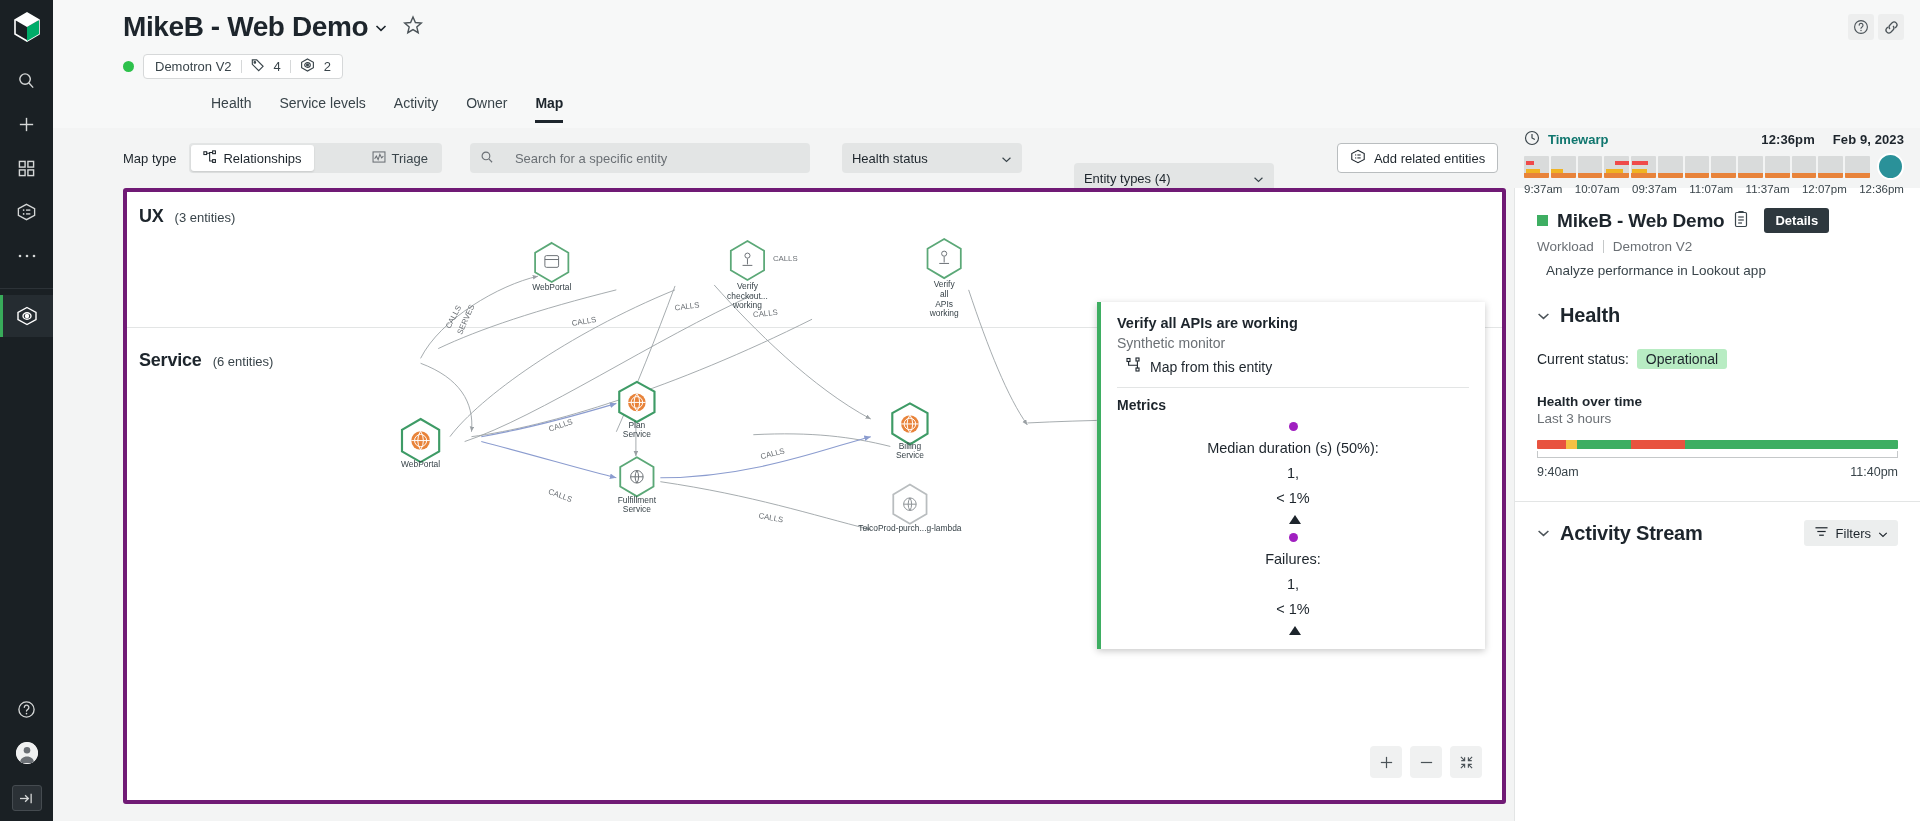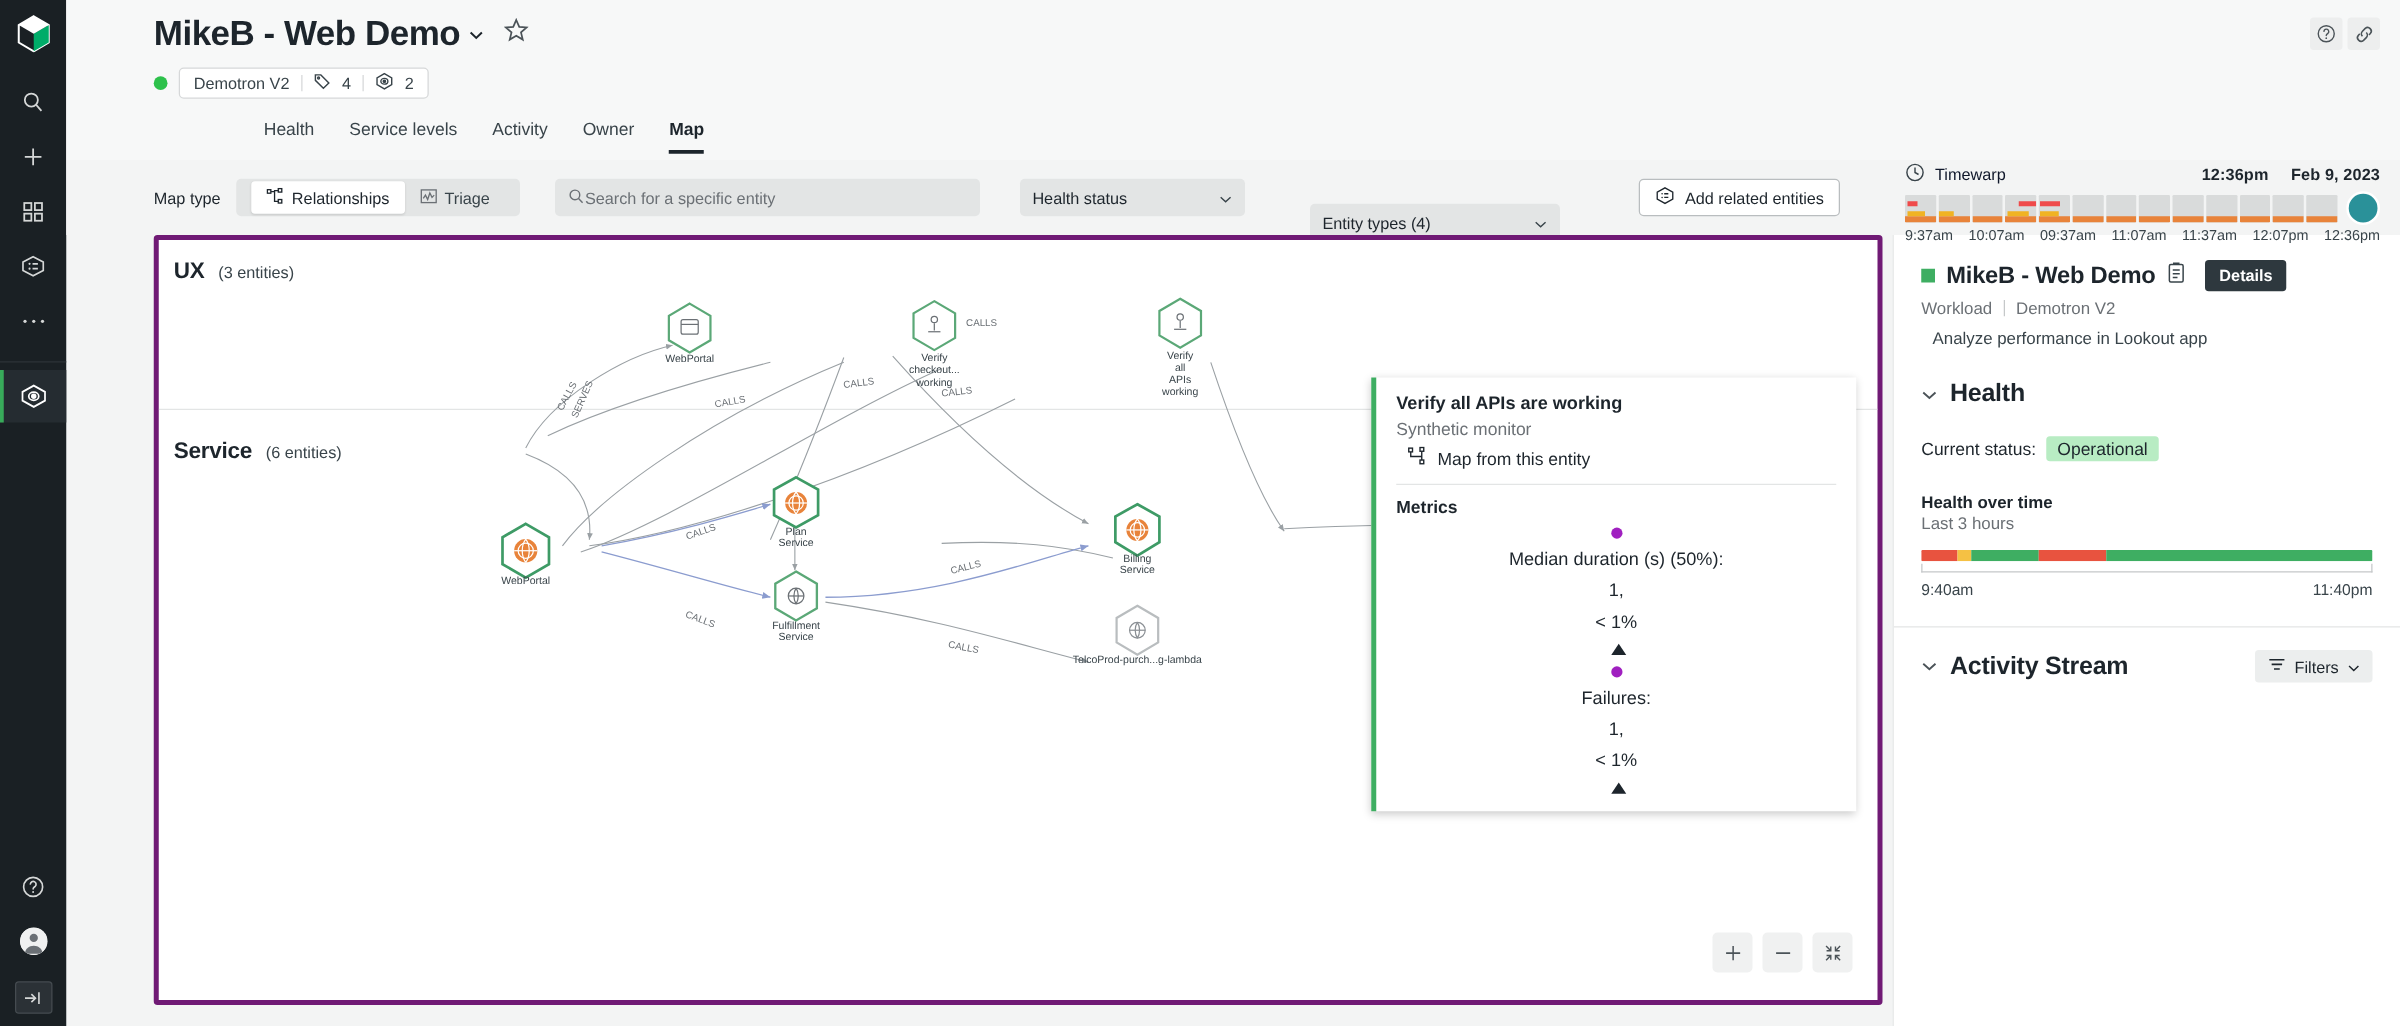--- a/index.html
+++ b/index.html
@@ -65,46 +65,46 @@
   .tab.active { font-weight:700; color:#1d252c; }
   .tab.active::after {
     content:""; position:absolute; left:14px; right:14px; bottom:0; height:3px; background:#1d252c;
   }
 
   
   .toolbar-wrap { background:#f3f4f4; position:relative; height:60px; }
   .toolbar { display:flex; align-items:center; gap:10px; padding:0 0 0 70px; height:60px; }
   .mt-label { font-size:13px; color:#1d252c; font-weight:400; margin-right:3px;}
   .seg {
-    display:flex; background:#e3e5e5; border-radius:4px; padding:12px; height:30px; align-items:center;
+    display:flex; background:#e3e5e5; border-radius:4px; padding:2px; height:30px; align-items:center;gap:46px;
   }
   .seg-item { display:flex; align-items:center; gap:6px; font-size:13px; color:#39444a;
     padding:0 12px; height:26px; border-radius:3px; }
   .seg-item.active { background:#fff; color:#1d252c; box-shadow:0 1px 2px rgba(0,0,0,.12); }
   .search {
     flex:0 0 340px; height:30px; background:#e3e5e5; border-radius:4px;
-    display:flex; align-items:center; gap:0; padding:0 10px; color:#6b7075; font-size:13px;
+    display:flex; align-items:center; gap:21px; padding:0 10px; color:#6b7075; font-size:13px;
     margin-left:18px;
   }
   .select {
     height:30px; background:#e3e5e5; border-radius:4px; display:flex; align-items:center;
     justify-content:space-between; padding:0 10px; font-size:13px; color:#1d252c;
   }
   .sel-health { flex:0 0 180px; margin-left:22px; }
   .sel-types  { flex:0 0 200px; margin-left:42px;margin-top:40px; }
   .btn-outline {
     height:30px; border:1px solid #b9bdbf; background:#fff; border-radius:4px;
     display:flex; align-items:center; gap:8px; padding:0 12px; font-size:13px; color:#1d252c;
     margin-left:53px;
   }
 
   
   .timewarp { position:absolute; right:16px; top:2px; width:380px; }
   .tw-head { display:flex; align-items:center; gap:8px; font-size:13px; }
-  .tw-title { font-weight:400; color:#0f172a; }
+  .tw-title { font-weight:700; color:#0f766e; }
   .tw-when { margin-left:auto; font-weight:700; font-size:13px; letter-spacing:.1px; }
   .tw-bars { display:flex; gap:2px; margin-top:7px; align-items:flex-end; position:relative;
      padding-right:34px; }
   .tw-bar { flex:1; height:22px; background:#d9dbdb; border-radius:1px; position:relative; overflow:hidden; }
   .tw-bar .base { position:absolute; left:0; right:0; bottom:0; height:5px; background:#e8833a; }
   .tw-bar .seg-y { position:absolute; bottom:5px; height:4px; background:#f0b323; }
   .tw-bar .seg-r { position:absolute; height:4px; background:#ef4a4a; }
   .tw-handle { position:absolute; right:0; top:-3px; width:27px;height:27px;border-radius:50%;
     background:#2a9199; border:2px solid #fff; }
   .tw-labels { display:flex; justify-content:space-between; font-size:11.5px; color:#39444a; margin-top:5px; }

